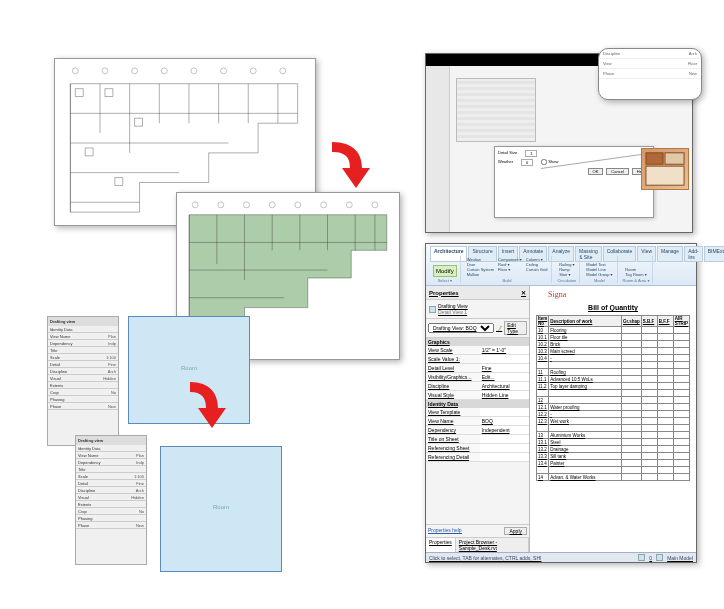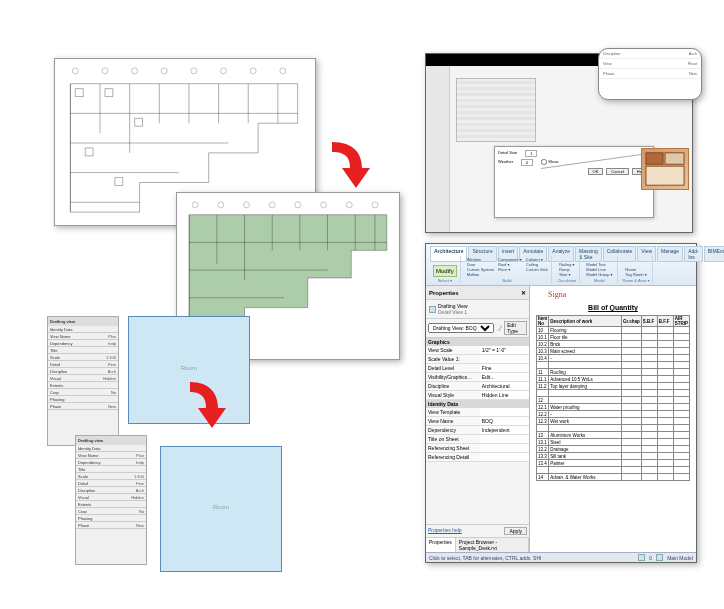--- a/index.html
+++ b/index.html
@@ -42,21 +42,21 @@
   .rt-body { position: relative; width: 100%; height: calc(100% - 12px); background: #f4f4f4; }
   .rt-sidebar { position: absolute; left: 0; top: 0; width: 24px; height: 100%; background: #e8e8e8; border-right: 1px solid #ccc; }
   .rt-plan { position: absolute; left: 30px; top: 12px; width: 80px; height: 64px; background: repeating-linear-gradient(0deg,#eee,#eee 3px,#e4e4e4 3px,#e4e4e4 6px); border: 1px solid #bbb; }
   .rt-dialog { position: absolute; left: 68px; top: 80px; width: 160px; height: 72px; background: #fff; border: 1px solid #999; box-shadow: 1px 1px 4px rgba(0,0,0,0.2); }
   .rt-floor3d { position: absolute; left: 215px; top: 82px; width: 48px; height: 42px; background: linear-gradient(135deg,#d4966a,#e8c098); border: 1px solid #b47840; }
   .rt-callout { position: absolute; right: -10px; top: -6px; width: 104px; height: 52px; background: #fff; border: 1px solid #888; border-radius: 10px; box-shadow: 2px 2px 6px rgba(0,0,0,0.3); }
   .rt-callout-row { display:flex; font-size:4px; padding:2px 4px; justify-content:space-between; color:#666; border-bottom:1px solid #eee; }
   .rt-line { position: absolute; left:115px; top:102px; width:110px; height:1px; background:#aaa; transform: rotate(-8deg); transform-origin:left; }
   
   
-  .revit-main { position: absolute; left: 425px; top: 243px; width: 272px; height: 320px; background: #fff; border: 1px solid #666; box-shadow: 2px 2px 6px rgba(0,0,0,0.3); font-size: 5px; }
+  .revit-main { position: absolute; left: 425px; top: 243px; width: 272px; height: 320px; background: #fff; border: 1px solid #666; box-shadow: 2px 2px 6px rgba(0,0,0,0.3); font-size: 5px; text-decoration: underline; }
   .rm-ribbon { height: 42px; background: linear-gradient(#f6faff,#dce9f5); border-bottom: 1px solid #a8c2dc; position: relative; }
   .rm-tabs { position: absolute; top: 2px; left: 4px; right: 4px; display:flex; gap:1px; }
   .rm-tab { background:#e0ecf6; border:1px solid #bcd; padding:1px 3px; font-size:5px; color:#2a4a6a; cursor:pointer; }
   .rm-tab.active { background:#fff; font-weight:bold; }
   .rm-ribbon-body { position:absolute; top:12px; left:4px; right:4px; bottom:2px; display:flex; gap:2px; }
   .rm-rib-group { border-right:1px solid #c8d8e8; padding:0 3px; display:flex; flex-direction:column; justify-content:flex-end; align-items:center; }
   .rm-rib-group .lbl { font-size:4px; color:#5a7a9a; margin-top:1px; }
   .rm-rib-btn { font-size:4px; color:#2a4a6a; padding:0 1px; white-space:nowrap; }
   .rm-modify { background:#d8f0c0; border:1px solid #9ac070; padding:2px; font-size:6px; }
   

